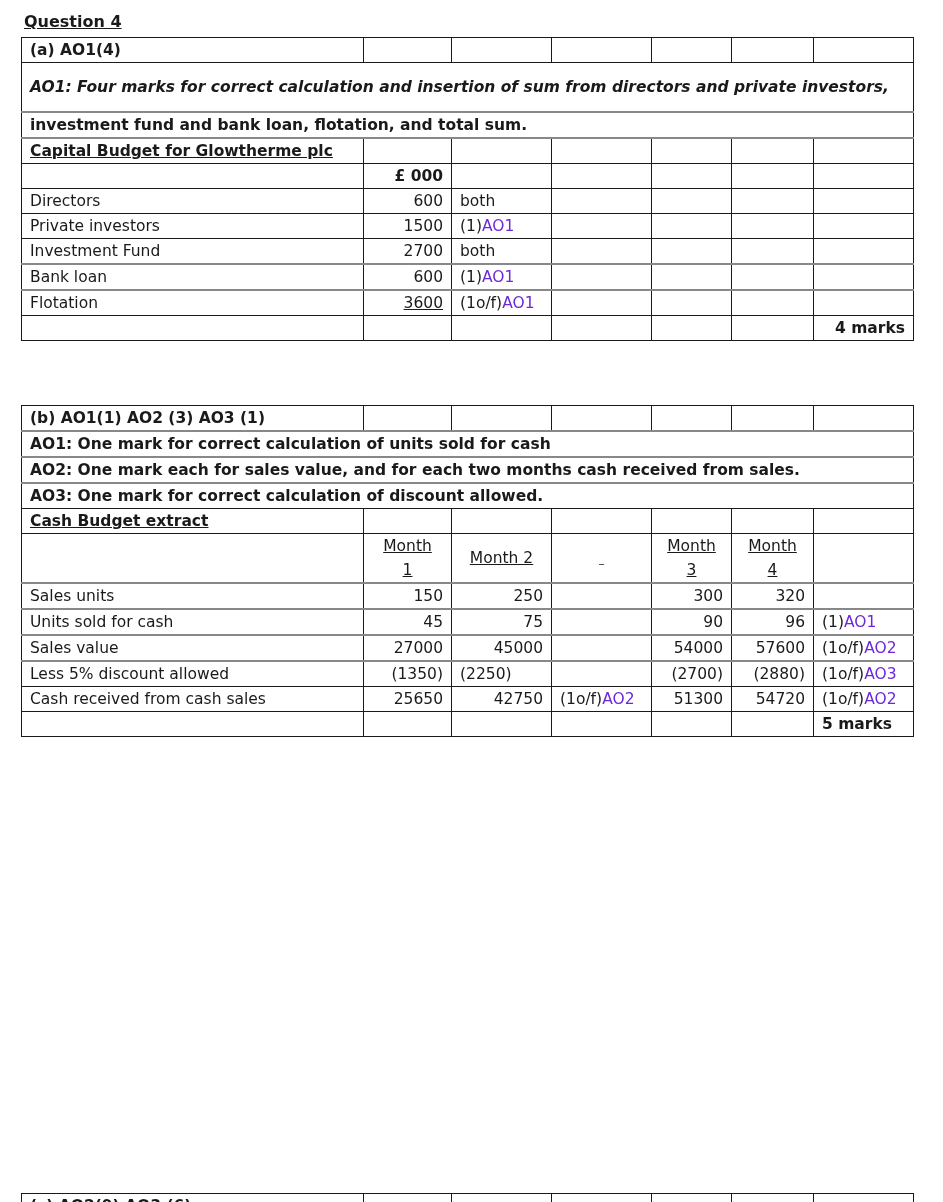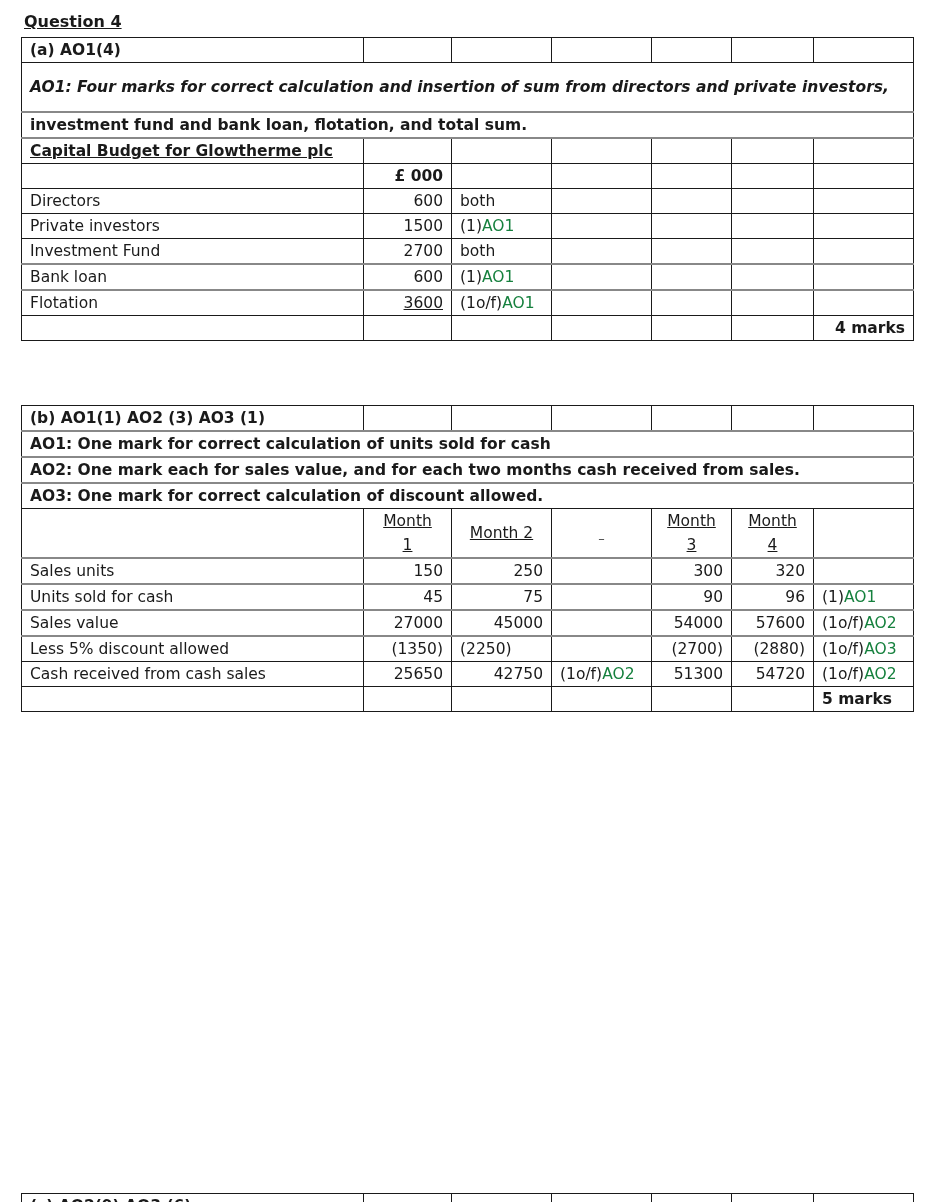--- a/index.html
+++ b/index.html
@@ -24,21 +24,21 @@
   table.grid col.c1 { width: 88px; }
   table.grid col.c2 { width: 100px; }
   table.grid col.c3 { width: 100px; }
   table.grid col.c4 { width: 80px; }
   table.grid col.c5 { width: 82px; }
   table.grid col.c6 { width: 100px; }
   .bold { font-weight: bold; }
   .ul { text-decoration: underline; }
   .r { text-align: right; }
   .c { text-align: right; }
-  .red { color: #15803d; }
+  .red { color: #6d28d9; }
   td.wrap { white-space: normal; line-height: 24px; font-style: italic; }
   td.hdr2 { height: 48px; line-height: 24px; vertical-align: bottom; text-align: center; white-space: normal; }
   .hdr2 span { text-decoration: underline; }
   #tableA { top: 37px; }
   #tableB { top: 405px; }
   #tableC { top: 1193px; }
   .sub-b td { font-size: 15.5px; }
 </style>
 </head>
 <body>
@@ -169,20 +169,29 @@
   <tr class="gray-top">
     <td colspan="7" class="bold">AO1:  One mark for correct calculation of units sold for cash</td>
   </tr>
   <tr class="gray-top">
     <td colspan="7" class="bold">AO2:  One mark each for sales value, and for each two months cash received from sales.</td>
   </tr>
   <tr class="gray-top">
     <td colspan="7" class="bold">AO3: One mark for correct calculation of discount allowed.</td>
   </tr>
   <tr>
+    <td class="bold ul">Cash Budget extract</td>
+    <td></td>
+        <td></td>
+        <td></td>
+        <td></td>
+        <td></td>
+        <td></td>
+  </tr>
+  <tr>
     <td class="hdr2"></td>
     <td class="hdr2"><span>Month</span><br><span>1</span></td>
     <td class="hdr2"><span>Month 2</span></td>
     <td class="hdr2"><span style="text-decoration:none;font-size:10px;">_</span></td>
     <td class="hdr2"><span>Month</span><br><span>3</span></td>
     <td class="hdr2"><span>Month</span><br><span>4</span></td>
     <td class="hdr2"></td>
   </tr>
   <tr class="gray-top">
     <td>Sales units</td>

